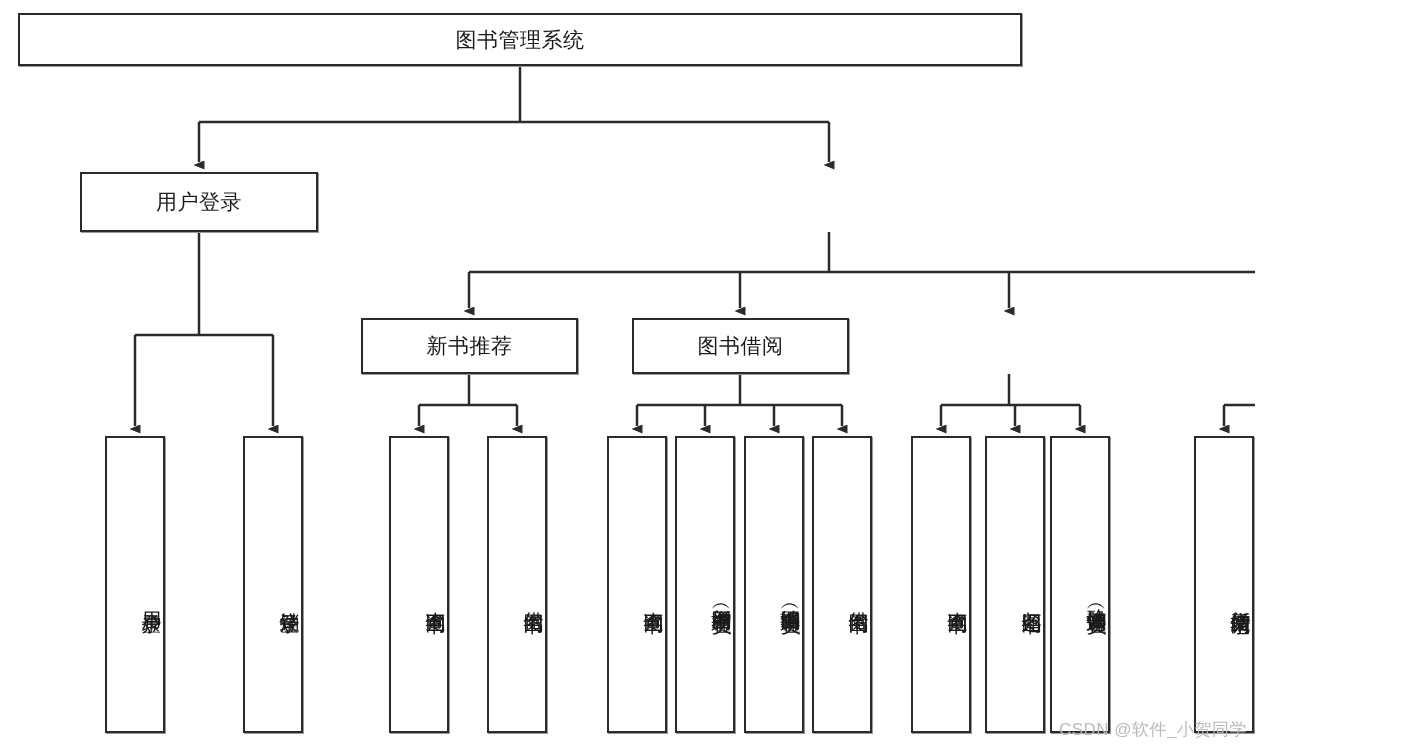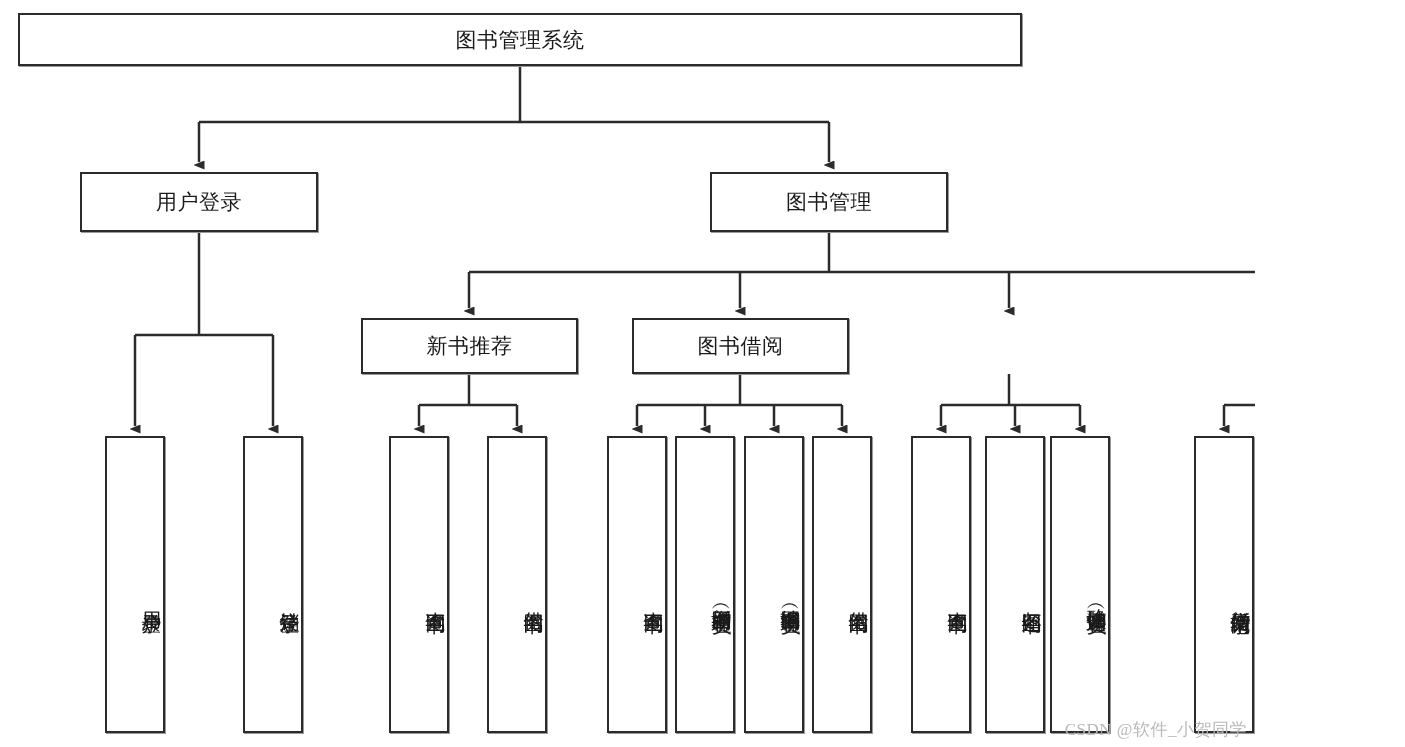--- a/index.html
+++ b/index.html
@@ -57,21 +57,20 @@
     display: block;
   }
   .watermark {
     position: absolute;
     right: 8px;
     bottom: 6px;
     font-size: 17px;
     color: #b9b9b9;
     letter-spacing: 0.5px;
     white-space: nowrap;
-    font-family: Liberation Serif, serif;
   }
 </style>
 </head>
 <body>
 
 <div id="canvas">
 
   <svg id="connectors" viewBox="0 0 1405 747" xmlns="http://www.w3.org/2000/svg">
     <defs>
       <marker id="arrow" markerWidth="9" markerHeight="11" refX="1.5" refY="5.5" orient="auto" markerUnits="userSpaceOnUse">
@@ -118,21 +117,20 @@
       <path d="M1279,374 L1279,405"></path>
       <path d="M1224,405 L1339,405"></path>
       <path d="M1224,405 L1224,426" marker-end="url(#arrow)"></path>
       <path d="M1339,405 L1339,426" marker-end="url(#arrow)"></path>
     </g>
   </svg>
 
   <div class="node horiz" id="node-root" style="left: 18px; top: 13px; width: 1004px; height: 53px;">图书管理系统</div>
 
   <div class="node horiz" id="node-l2-0" style="left: 80px; top: 172px; width: 238px; height: 60px;">用户登录</div>
-  <div class="node horiz" id="node-l2-1" style="left: 710px; top: 172px; width: 238px; height: 60px;">图书管理</div>
 
   <div class="node horiz" id="node-l3-1" style="left: 632px; top: 318px; width: 217px; height: 56px;">图书借阅</div>
   <div class="node horiz" id="node-l3-0" style="left: 361px; top: 318px; width: 217px; height: 56px;">新书推荐</div>
 
   <div class="node vert" id="node-leaf-0" style="left: 105px; top: 436px; width: 60px; height: 297px;">
       <span class="vtext">用户登录</span>
     </div>
   <div class="node vert" id="node-leaf-1" style="left: 243px; top: 436px; width: 60px; height: 297px;">
       <span class="vtext">注销登录</span>
     </div>

